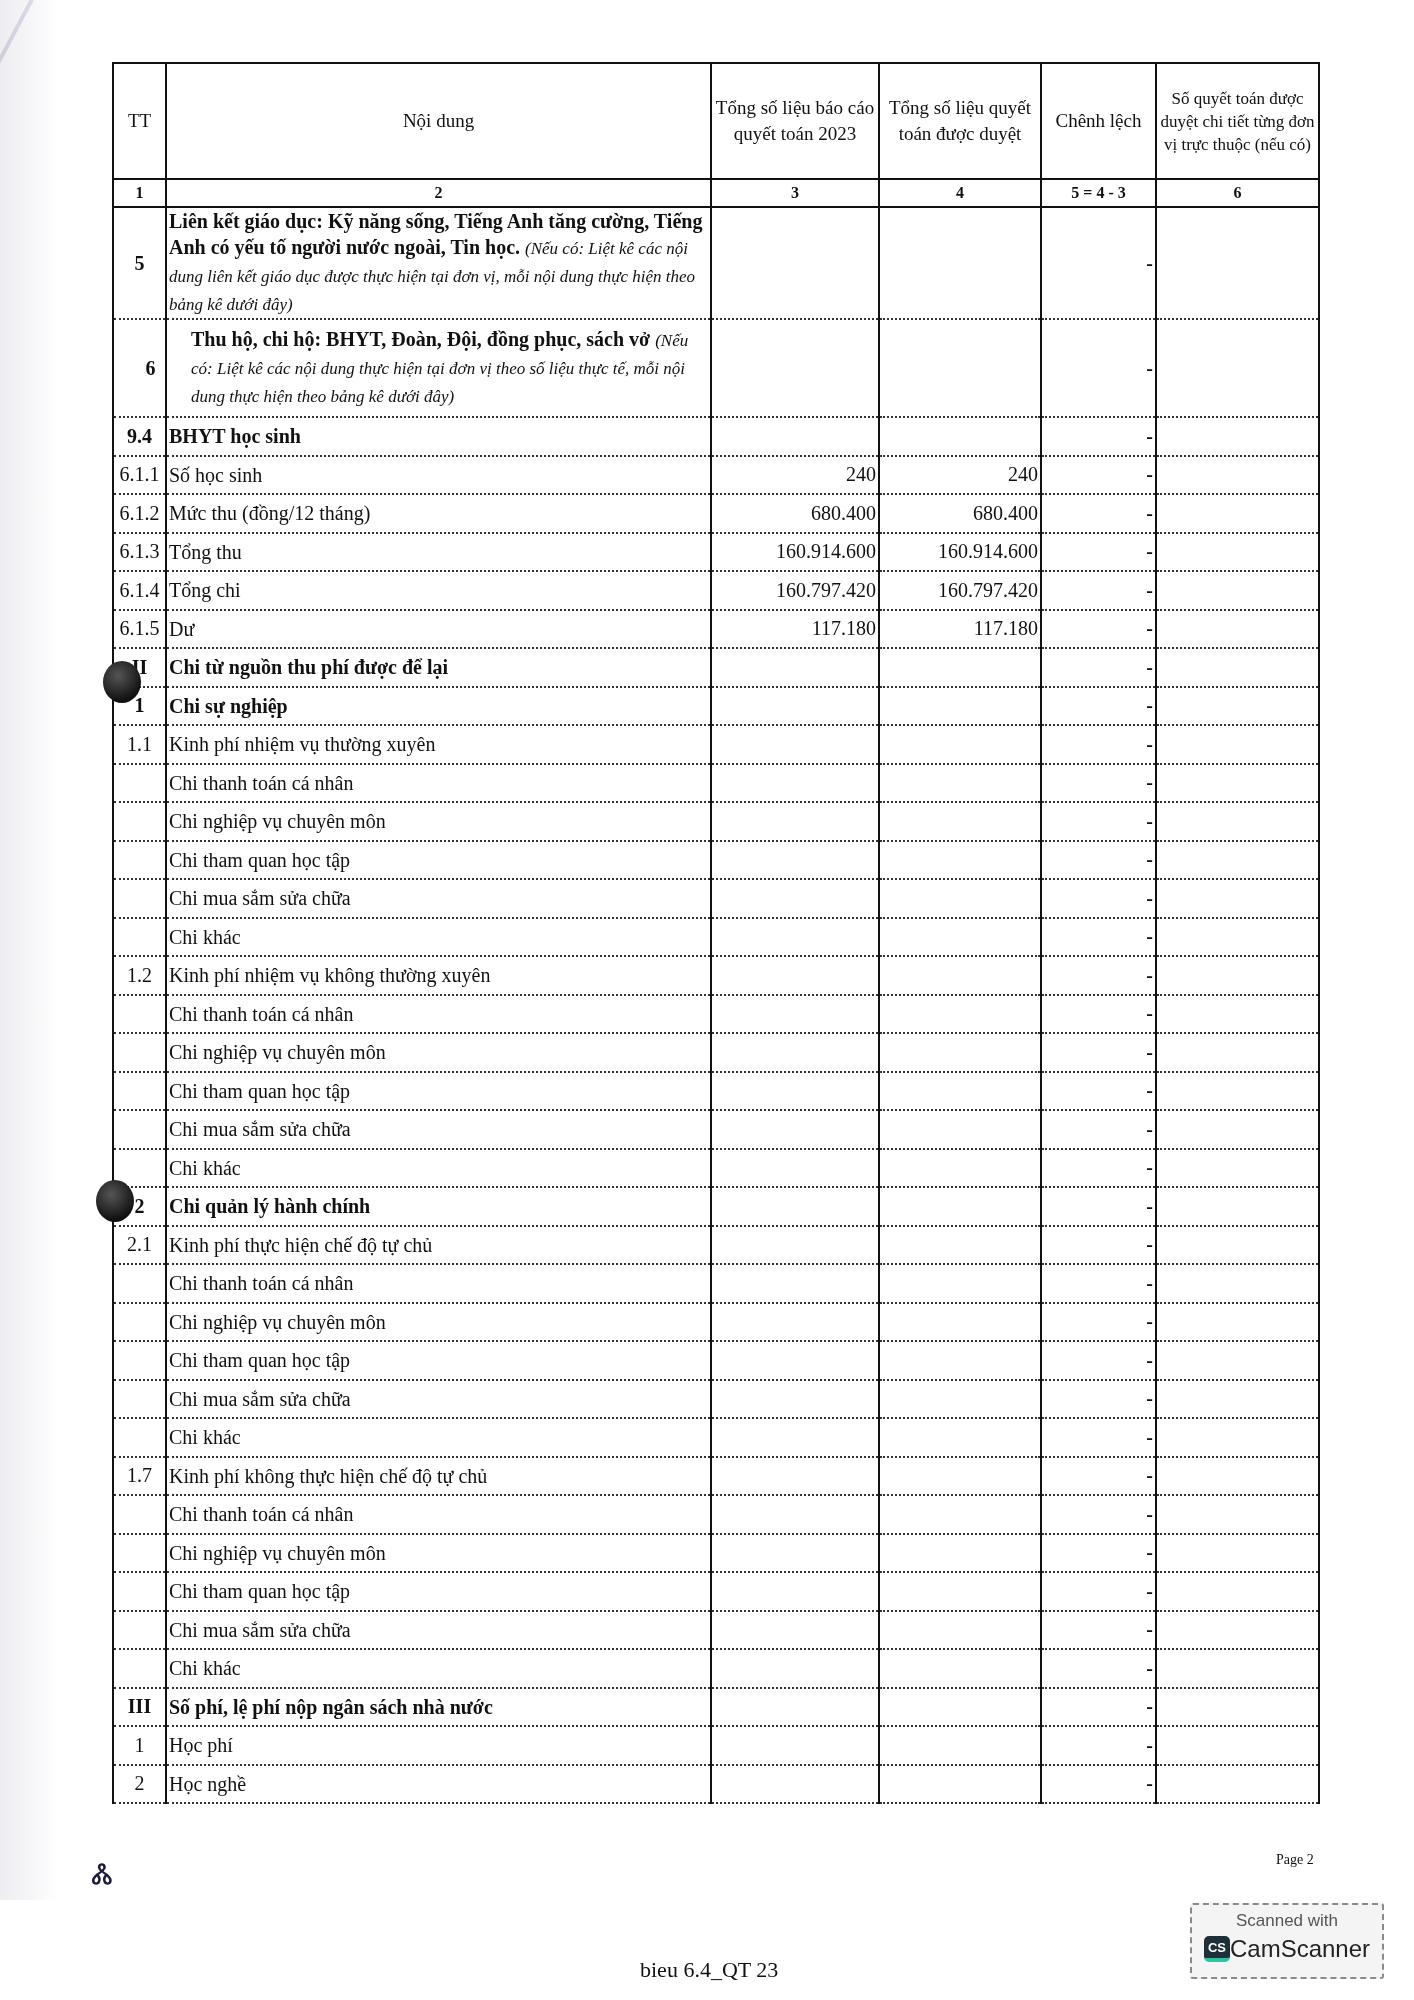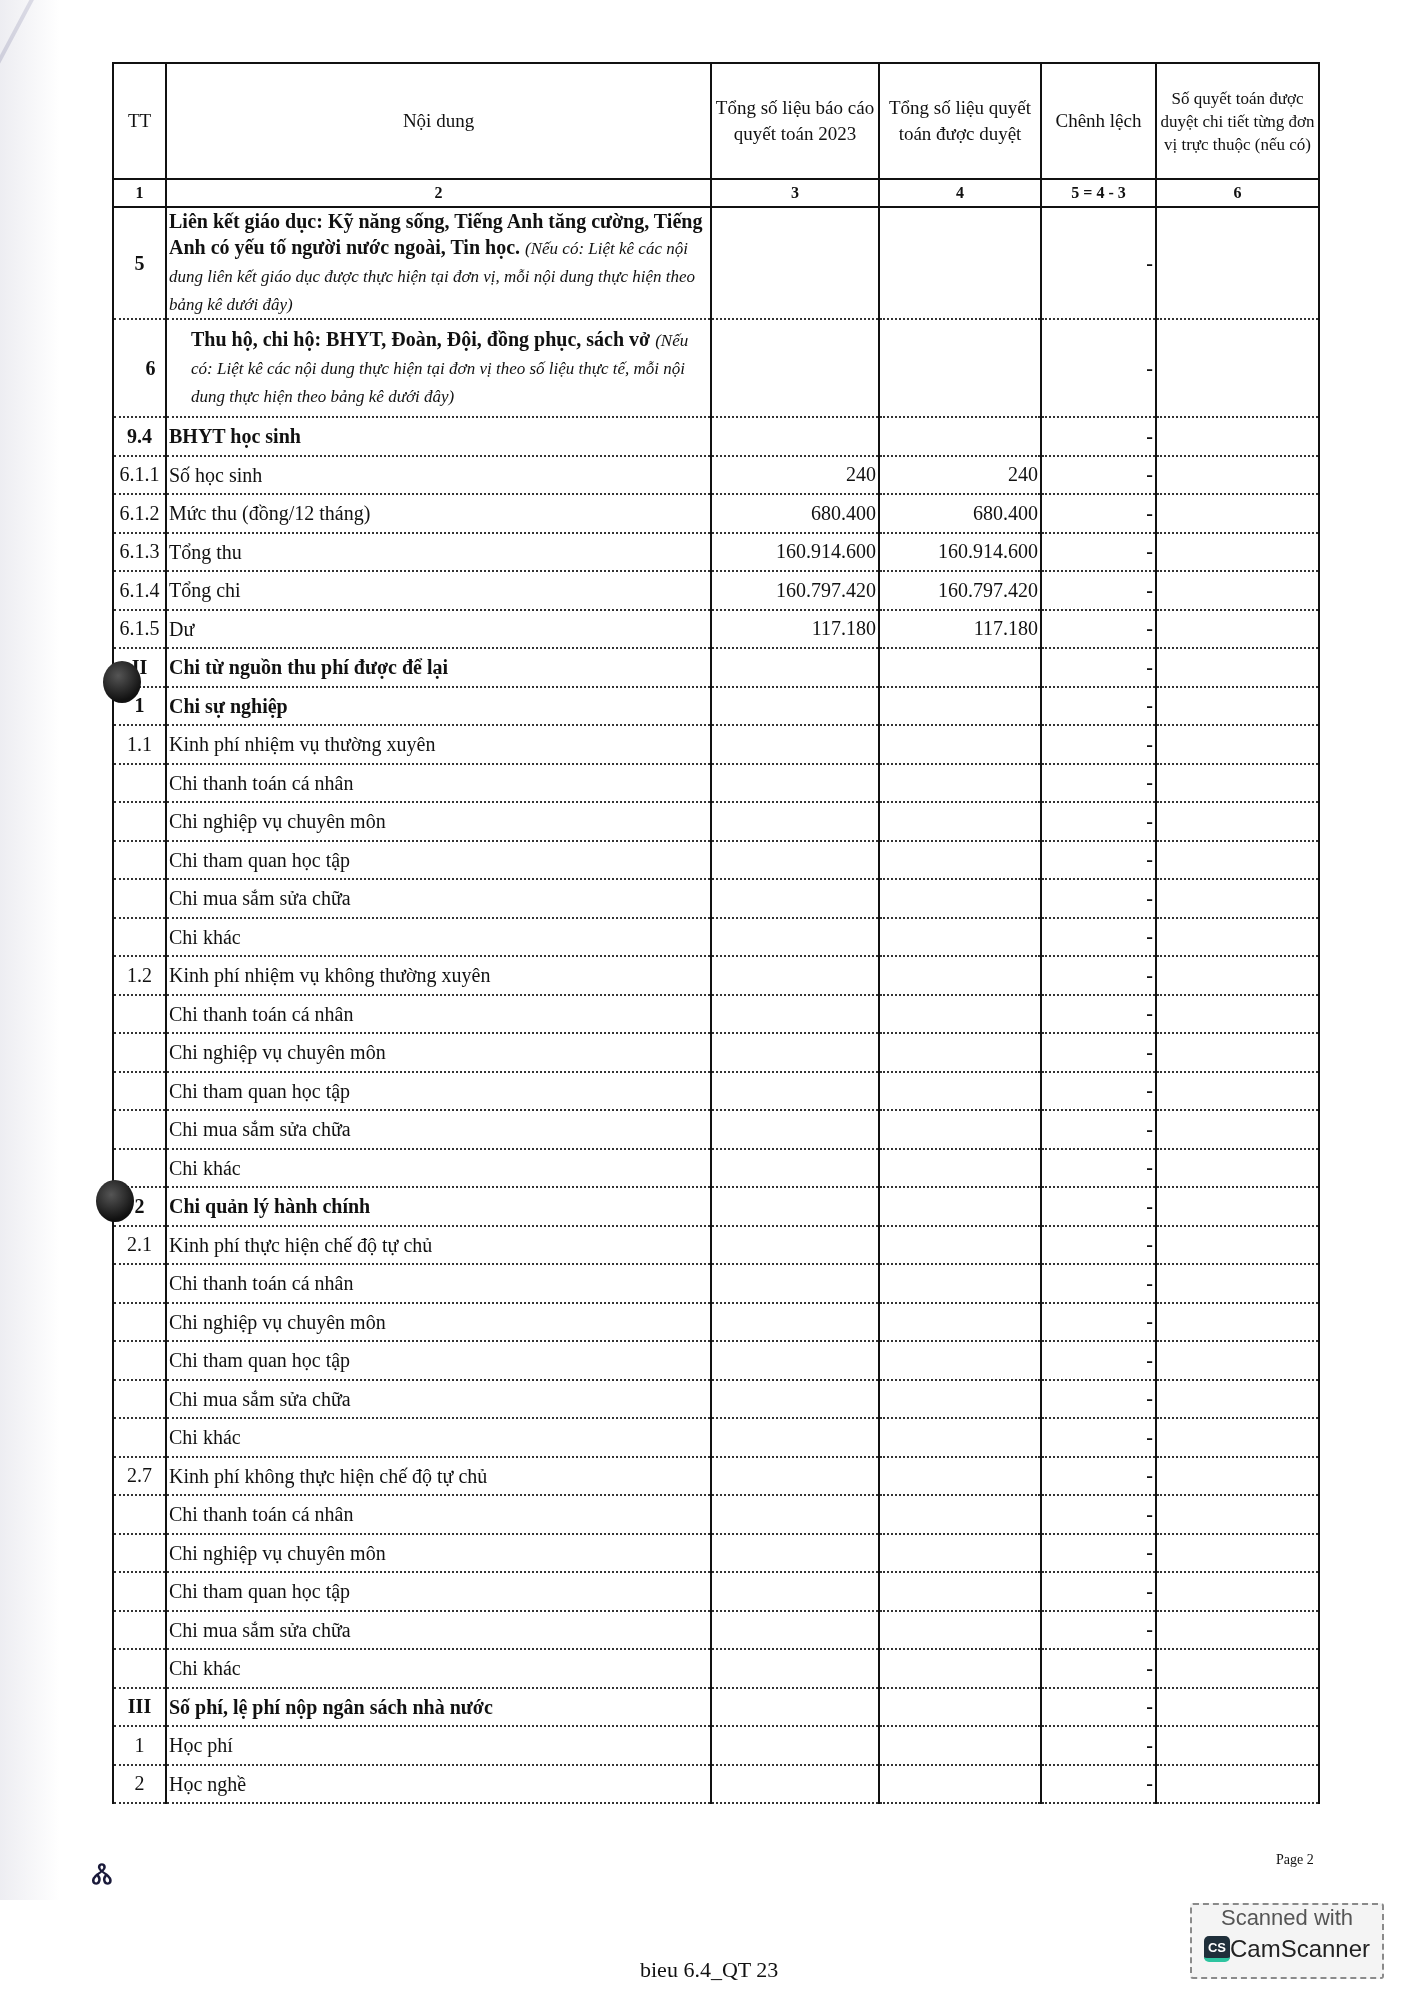--- a/index.html
+++ b/index.html
@@ -54,21 +54,21 @@
 
   .footer-sig { position:absolute; left:92px; top:1858px; font-size:28px; color:#1a1a3a; font-family:"DejaVu Serif", serif; }
   .footer-mid { position:absolute; left:640px; top:1957px; font-size:22px; }
   .footer-right { position:absolute; left:1276px; top:1852px; font-size:14px; }
 
   .cs-badge {
     position:absolute; left:1190px; top:1903px; width:190px; height:72px;
     border:2px dashed #8a8a8a; border-radius:3px; background:#f4f4f4;
     font-family:"Liberation Sans", "DejaVu Sans", sans-serif; text-align:center;
   }
-  .cs-top { font-size:22px; color:#555; }
+  .cs-top { font-size:17px; color:#555; margin-top:6px; }
   .cs-row { display:flex; align-items:center; justify-content:center; margin-top:4px; }
   .cs-logo { width:26px; height:26px; border-radius:5px; background:#1f2f3a; color:#fff;
     font-size:13px; font-weight:bold; line-height:24px; border-bottom:4px solid #2ec4a0; box-sizing:border-box; margin-right:0; }
   .cs-name { font-size:24px; color:#222; }
 </style>
 </head>
 <body>
 
 <div class="scan-shade"></div>
 <div class="fold-line"></div>
@@ -327,21 +327,21 @@
       </tr>
       <tr class="r">
         <td class="tt plain"></td>
         <td class="desc"><span>Chi khác</span></td>
         <td class="num"></td>
         <td class="num"></td>
         <td class="dash">-</td>
         <td class="num"></td>
       </tr>
       <tr class="r">
-        <td class="tt plain">2.7</td>
+        <td class="tt plain">1.7</td>
         <td class="desc"><span>Kinh phí không thực hiện chế độ tự chủ</span></td>
         <td class="num"></td>
         <td class="num"></td>
         <td class="dash">-</td>
         <td class="num"></td>
       </tr>
       <tr class="r">
         <td class="tt plain"></td>
         <td class="desc"><span>Chi thanh toán cá nhân</span></td>
         <td class="num"></td>

